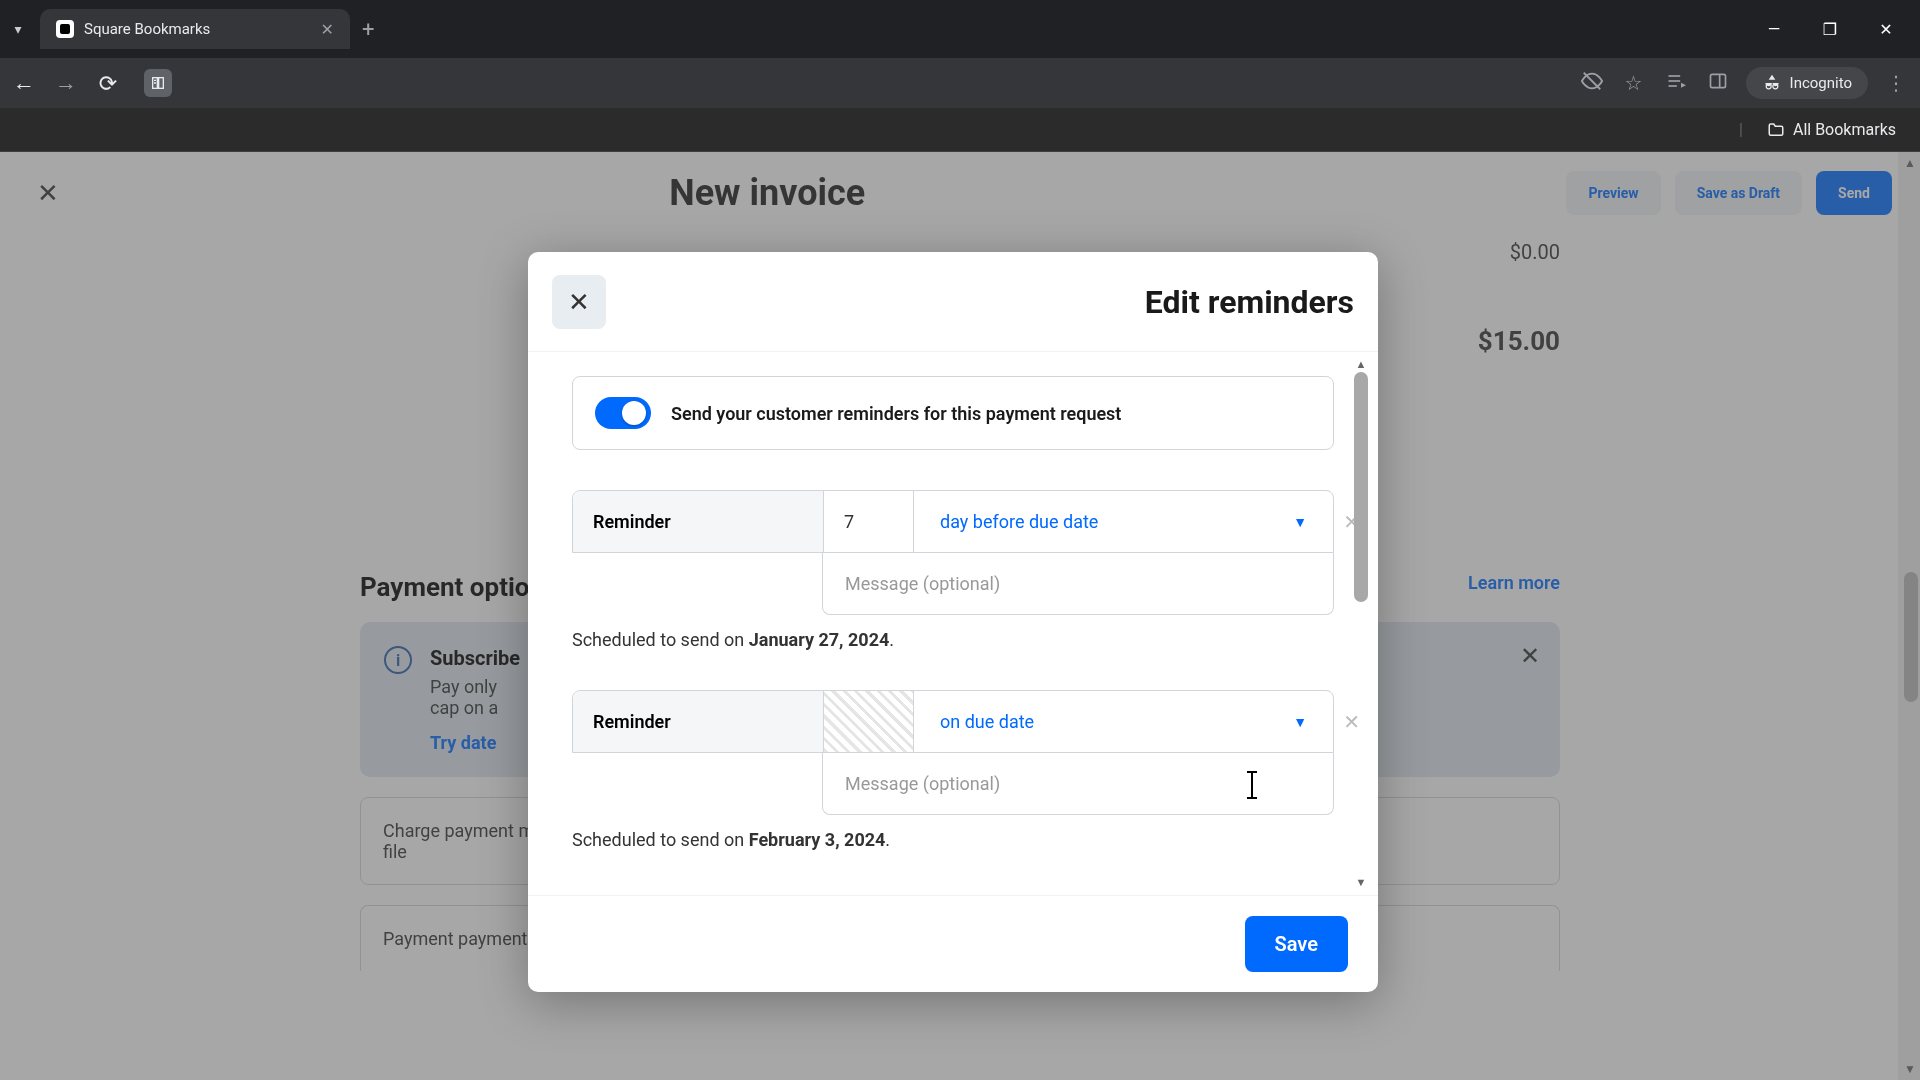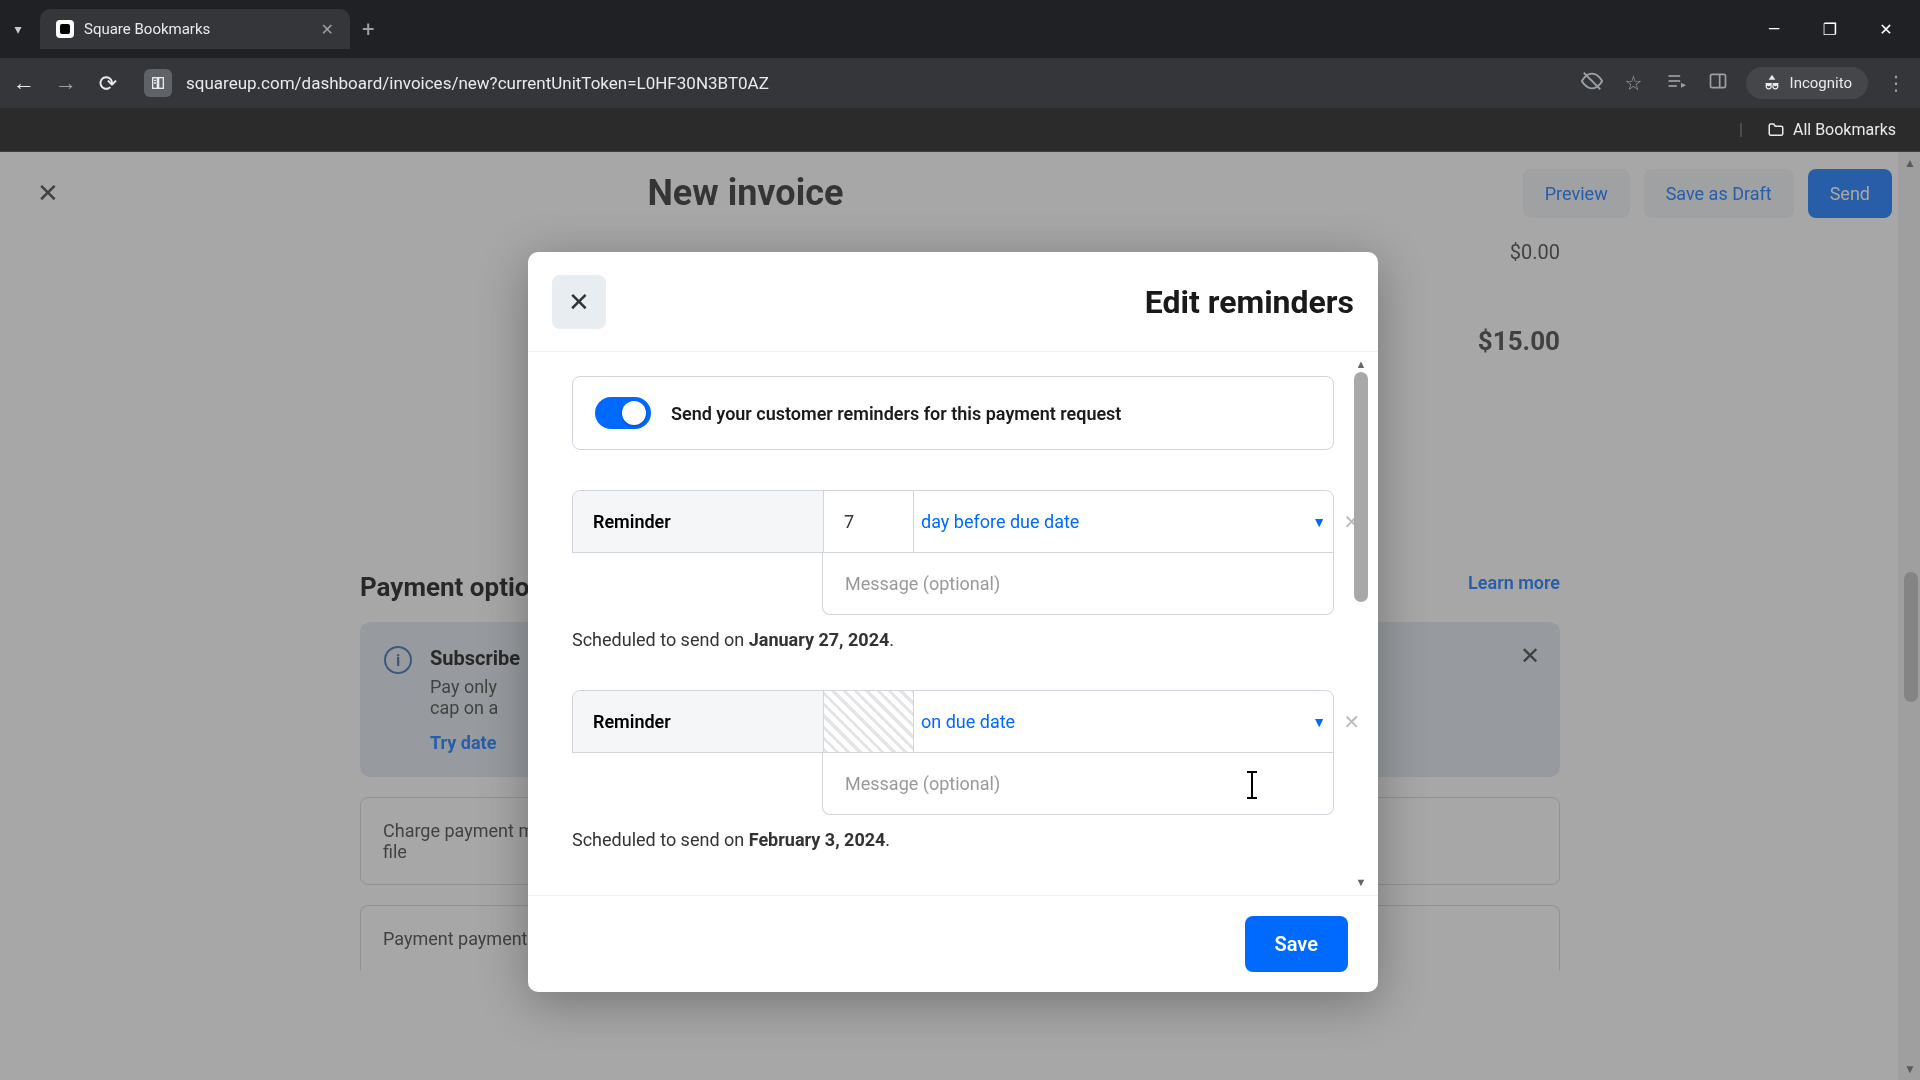--- a/index.html
+++ b/index.html
@@ -26,21 +26,21 @@
     .incognito-pill { background:#454649; border-radius:20px; padding:6px 16px; color:#e8eaed; display:flex; align-items:center; gap:8px; font-size:15px;}
     .bookmark-bar { height: 44px; background: #2b2b2b; border-bottom:1px solid #3c4043; display:flex;align-items:center; justify-content:flex-end; padding-right:24px; color:#e8eaed; gap:8px;}
     .bookmark-bar .divider { color:#5f6368; margin-right:16px;}
 
     
     .page { position: absolute; top: 152px; left: 0; right: 0; bottom: 0; background: #fff; overflow:hidden;}
     .page-header { height: 82px; display:flex; align-items:center; padding: 0 28px; }
     .close-page { width:40px;height:40px; display:flex;align-items:center;justify-content:center; font-size:26px; color:#333; border-radius:6px;}
     .page-title { flex:1; text-align:center; font-size:36px; font-weight:700; color:#1a1a1a; margin-left:-100px;}
     .header-actions { display:flex; gap:14px; }
-    .btn { padding: 14px 22px; border-radius: 8px; font-weight:400; font-size:18px; border:none;}
+    .btn { padding: 14px 22px; border-radius: 8px; font-weight:700; font-size:14px; border:none;}
     .btn-secondary { background:#eef2f5; color:#006aff; }
     .btn-primary { background:#006aff; color:#fff; }
 
     .page-body { position:absolute; top:82px; left:0; right:0; bottom:0; background:#fff; padding: 0 360px; }
     .price-row { text-align:right; color:#333; font-size:20px; padding: 6px 0;}
     .price-row.bold{ font-weight:700; font-size:26px; margin-top:50px;}
     .section-title { font-size:26px; font-weight:700; margin-top:180px; color:#000;}
     .learn-more{ color:#006aff; font-weight:600; float:right; font-size:18px;}
     .banner { background:#dfe7ef; border-radius:10px; padding:24px; margin-top:20px; display:flex; gap:18px; position:relative;}
     .banner-icon{ width:28px;height:28px; border:2px solid #2b5eaa; border-radius:50%; color:#2b5eaa; display:flex;align-items:center;justify-content:center; font-weight:700; flex-shrink:0;}
@@ -66,21 +66,21 @@
     .modal-scroll-arrow{position:absolute; width:14px; font-size:11px; color:#666; text-align:center;}
     .toggle-card{ border:1px solid #d1d5db; border-radius:8px; padding:20px 22px; display:flex; align-items:center; gap:20px;text-align:center;}
     .toggle{ width:56px; height:32px; background:#006aff; border-radius:20px; position:relative; flex-shrink:0;}
     .toggle-knob{ width:24px; height:24px; background:#fff; border-radius:50%; position:absolute; top:4px; right:5px; box-shadow:0 1px 3px rgba(0,0,0,0.3);}
     .toggle-label{ font-size:18px; font-weight:600; color:#1a1a1a;}
     .reminder-block{ margin-top:40px;}
     .reminder-row{ display:flex; border:1px solid #d1d5db; border-radius:8px 8px 0 0; overflow:hidden;}
     .reminder-label{ width:250px; background:#f5f6f7; padding:20px; font-weight:600; font-size:18px; display:flex; align-items:center;}
     .reminder-num{ width:90px; border-left:1px solid #d1d5db; padding:20px; font-size:18px; color:#333;}
     .reminder-num.hatched{ background-image: repeating-linear-gradient(45deg, #e5e5e5 0, #e5e5e5 3px, #fff 3px, #fff 8px);}
-    .reminder-select{ flex:1; border-left:1px solid #d1d5db; padding:20px 7px; font-size:18px; color:#006aff; display:flex; justify-content:space-between; align-items:center;}
+    .reminder-select{ flex:1; border-left:1px solid #d1d5db; padding:20px 26px; font-size:18px; color:#006aff; display:flex; justify-content:space-between; align-items:center;}
     .chevron{ color:#006aff; font-size:14px;}
     .reminder-msg{ border:1px solid #d1d5db; border-top:none; border-radius:0 0 8px 8px; margin-left:250px; display:flex;}
     .reminder-msg input{ flex:1; border:none; padding:20px 22px; font-size:18px; color:#999; background:transparent;}
     .reminder-msg input::placeholder{color:#999;}
     .remove-rem{ position:absolute; font-size:20px; color:#bbb; }
     .reminder-wrap{position:relative;}
     .schedule-text{ margin-top:14px; font-size:18px; color:#333;}
     .schedule-text b{font-weight:700;}
     .modal-footer{ padding:20px 30px; display:flex; justify-content:flex-end; border-top:1px solid rgba(0,0,0,0.05);}
     .save-btn{ background:#006aff; color:#fff; padding:16px 30px; border-radius:8px; font-size:20px; font-weight:600; border:none;}
@@ -114,21 +114,20 @@
   <span class="nav-btn active">⟳</span>
   <div class="url-box">
     <span class="site-btn">
       <svg width="16" height="16" viewBox="0 0 24 24" fill="none" stroke="#e8eaed" stroke-width="2">
           <rect x="4" y="4" width="7" height="16"></rect>
           <rect x="13" y="4" width="7" height="16"></rect>
           <line x1="6" y1="8" x2="9" y2="8"></line>
           <line x1="6" y1="12" x2="9" y2="12"></line>
         </svg>
     </span>
-    <span>squareup.com/dashboard/invoices/new?currentUnitToken=L0HF30N3BT0AZ</span>
   </div>
   <span class="addr-icon">
     <svg width="22" height="22" viewBox="0 0 24 24" fill="none" stroke="#9aa0a6" stroke-width="2">
         <path d="M1 12s4-8 11-8 11 8 11 8-4 8-11 8S1 12 1 12z"></path>
         <line x1="3" y1="3" x2="21" y2="21"></line>
       </svg>
   </span>
   <span class="addr-icon">☆</span>
   <span class="addr-icon">
     <svg width="20" height="20" viewBox="0 0 24 24" fill="#9aa0a6">

